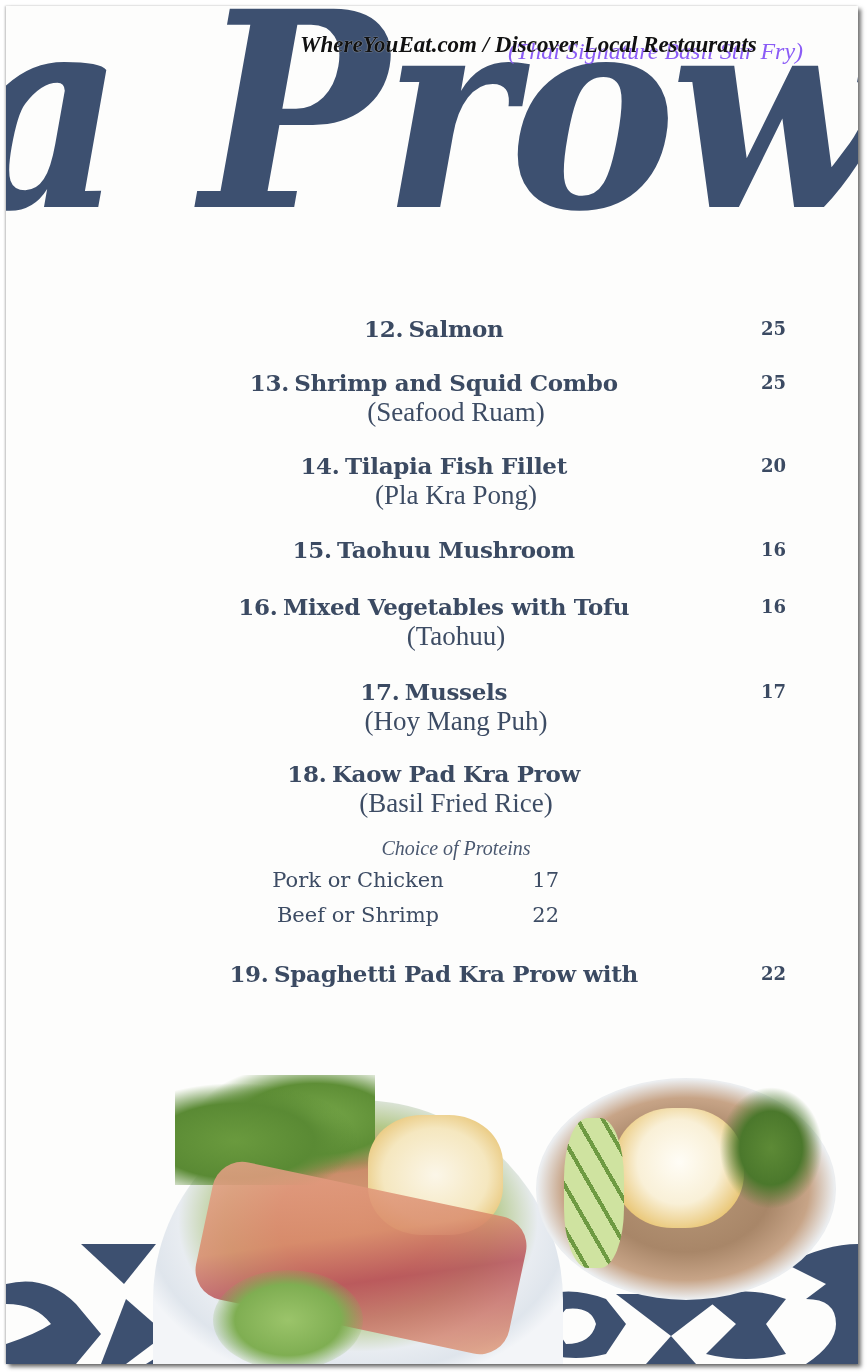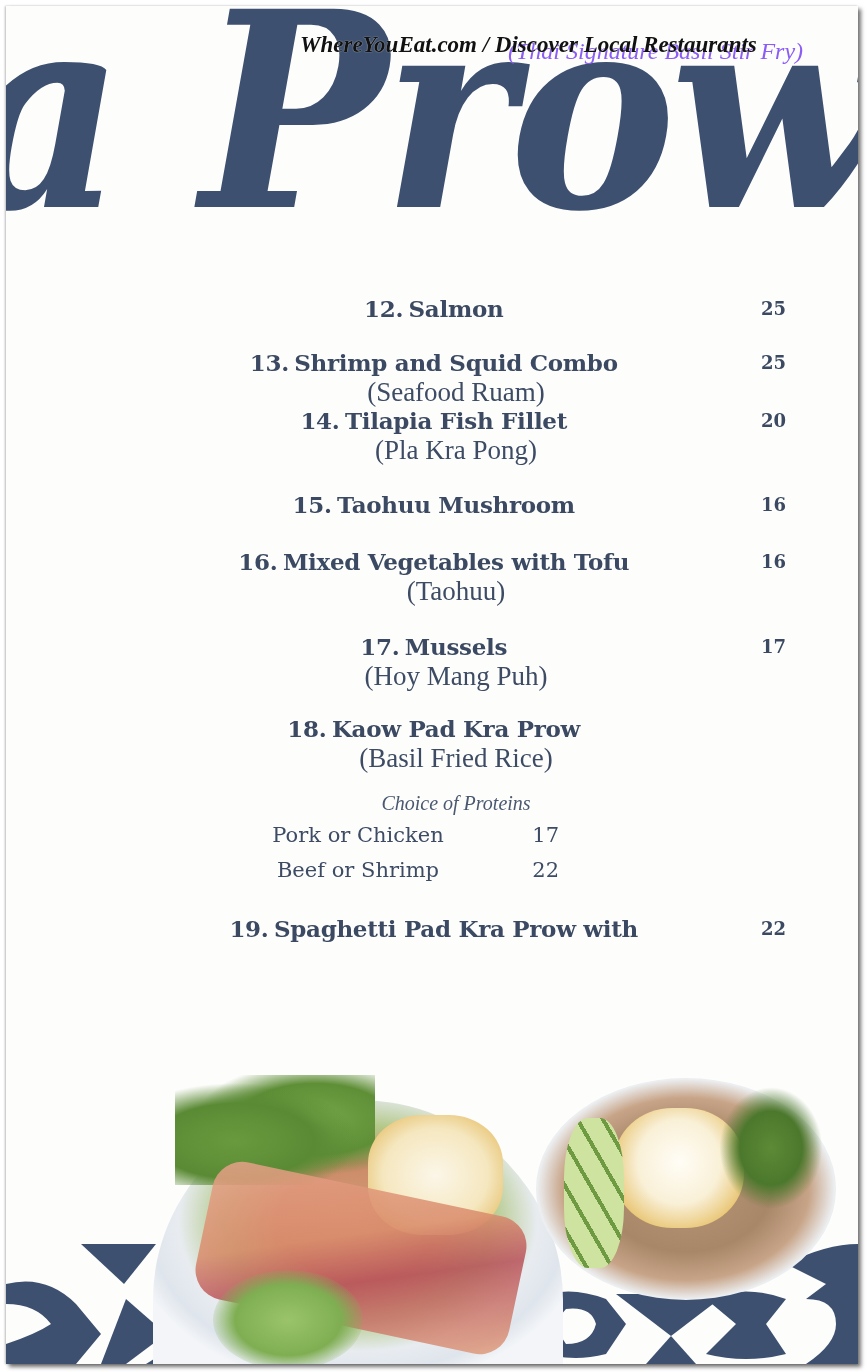--- a/index.html
+++ b/index.html
@@ -40,21 +40,21 @@
     .watermark {
       position: absolute; left: 294px; top: 26px;
       font-family: "Liberation Serif", serif;
       font-style: italic; font-weight: bold;
       font-size: 23px; color: #111;
       white-space: nowrap;
       text-shadow: 0 0 1px #fff;
     }
     
     .menu {
-      position: absolute; left: 70px; top: 288px; width: 710px;
+      position: absolute; left: 70px; top: 308px; width: 710px;
       color: #3b4a62;
     }
     .item { position: relative; }
     .item-title {
       font-family: "DejaVu Serif", serif;
       font-weight: bold; font-size: 23px; line-height: 30px;
       letter-spacing: -0.3px;
       white-space: nowrap;
     }
     .item-num { display: inline-block; width: 50px; }
@@ -96,21 +96,21 @@
 
   <div class="menu">
 
     <div class="item" style="margin-bottom:24px;">
       <div class="item-title">
         <span class="item-num">12.</span><span>Salmon</span>
       </div>
       <div class="item-price">25</div>
     </div>
 
-    <div class="item" style="">
+    <div class="item" style="margin-bottom:25px;">
       <div class="item-title">
         <span class="item-num">13.</span><span>Shrimp and Squid Combo</span>
       </div>
       <div class="item-sub">(Seafood Ruam)</div>
       <div class="item-price">25</div>
     </div>
 
     <div class="item" style="margin-bottom:26px;">
       <div class="item-title">
         <span class="item-num">14.</span><span>Tilapia Fish Fillet</span>

